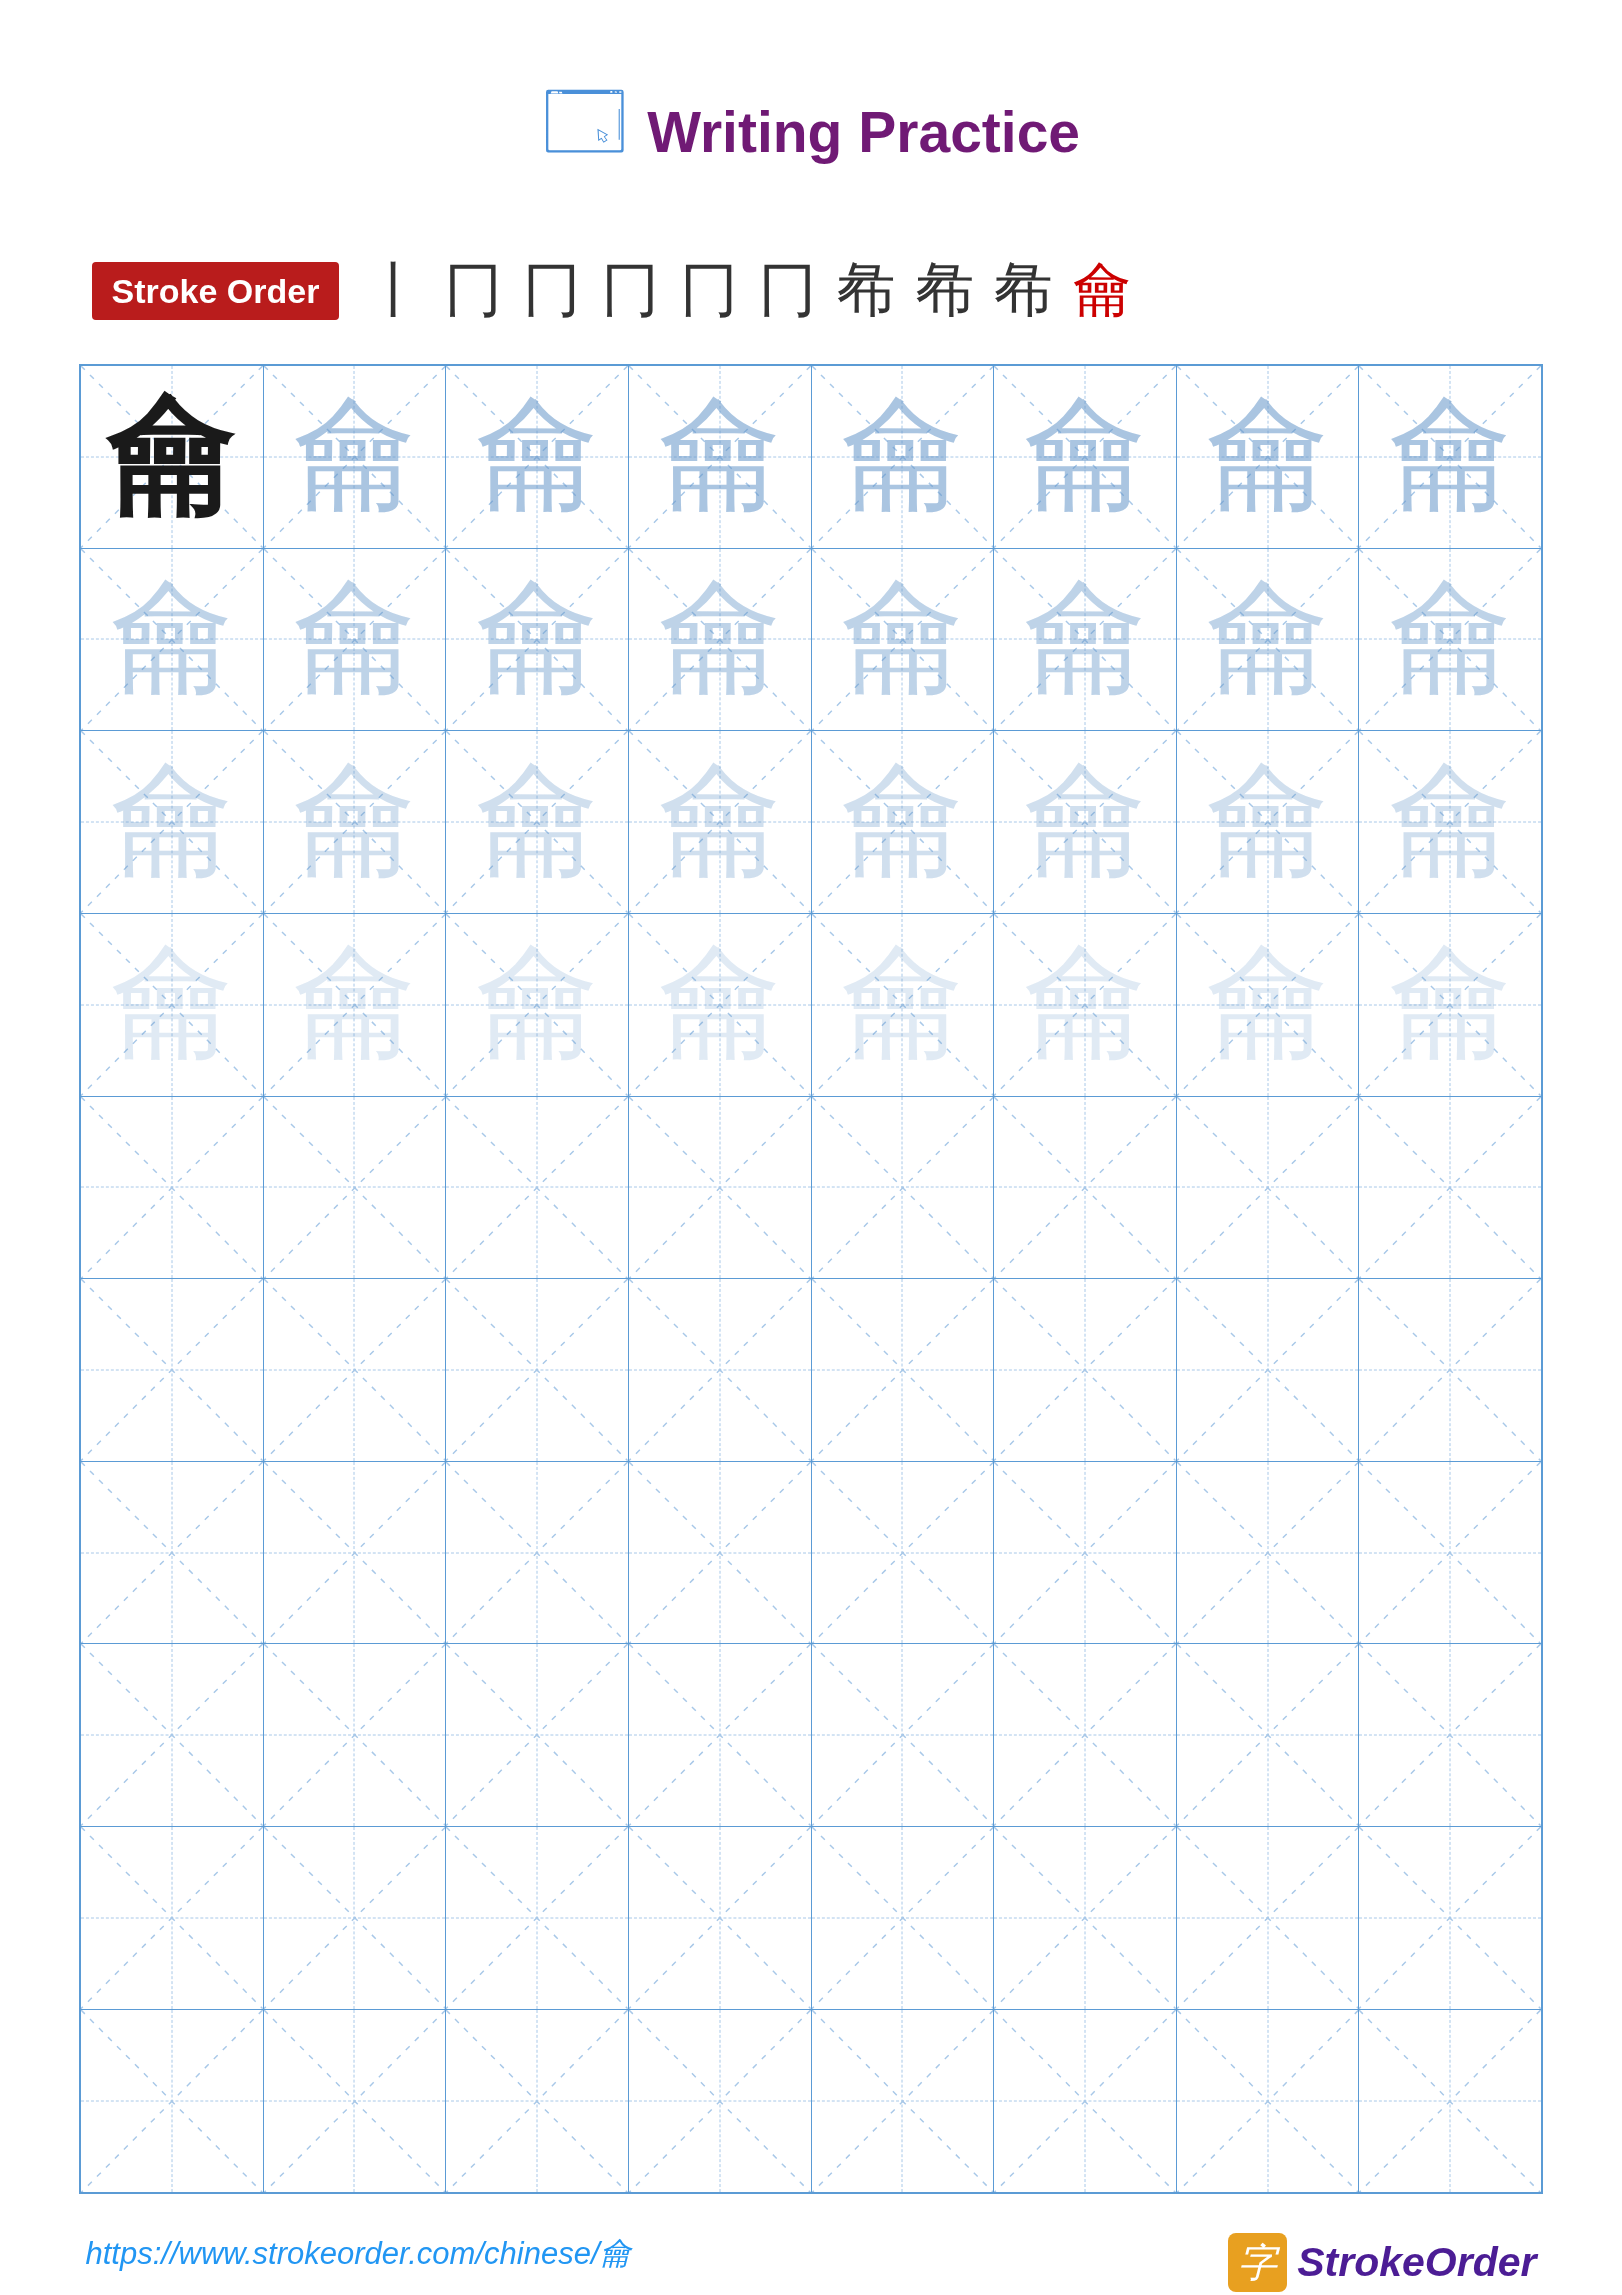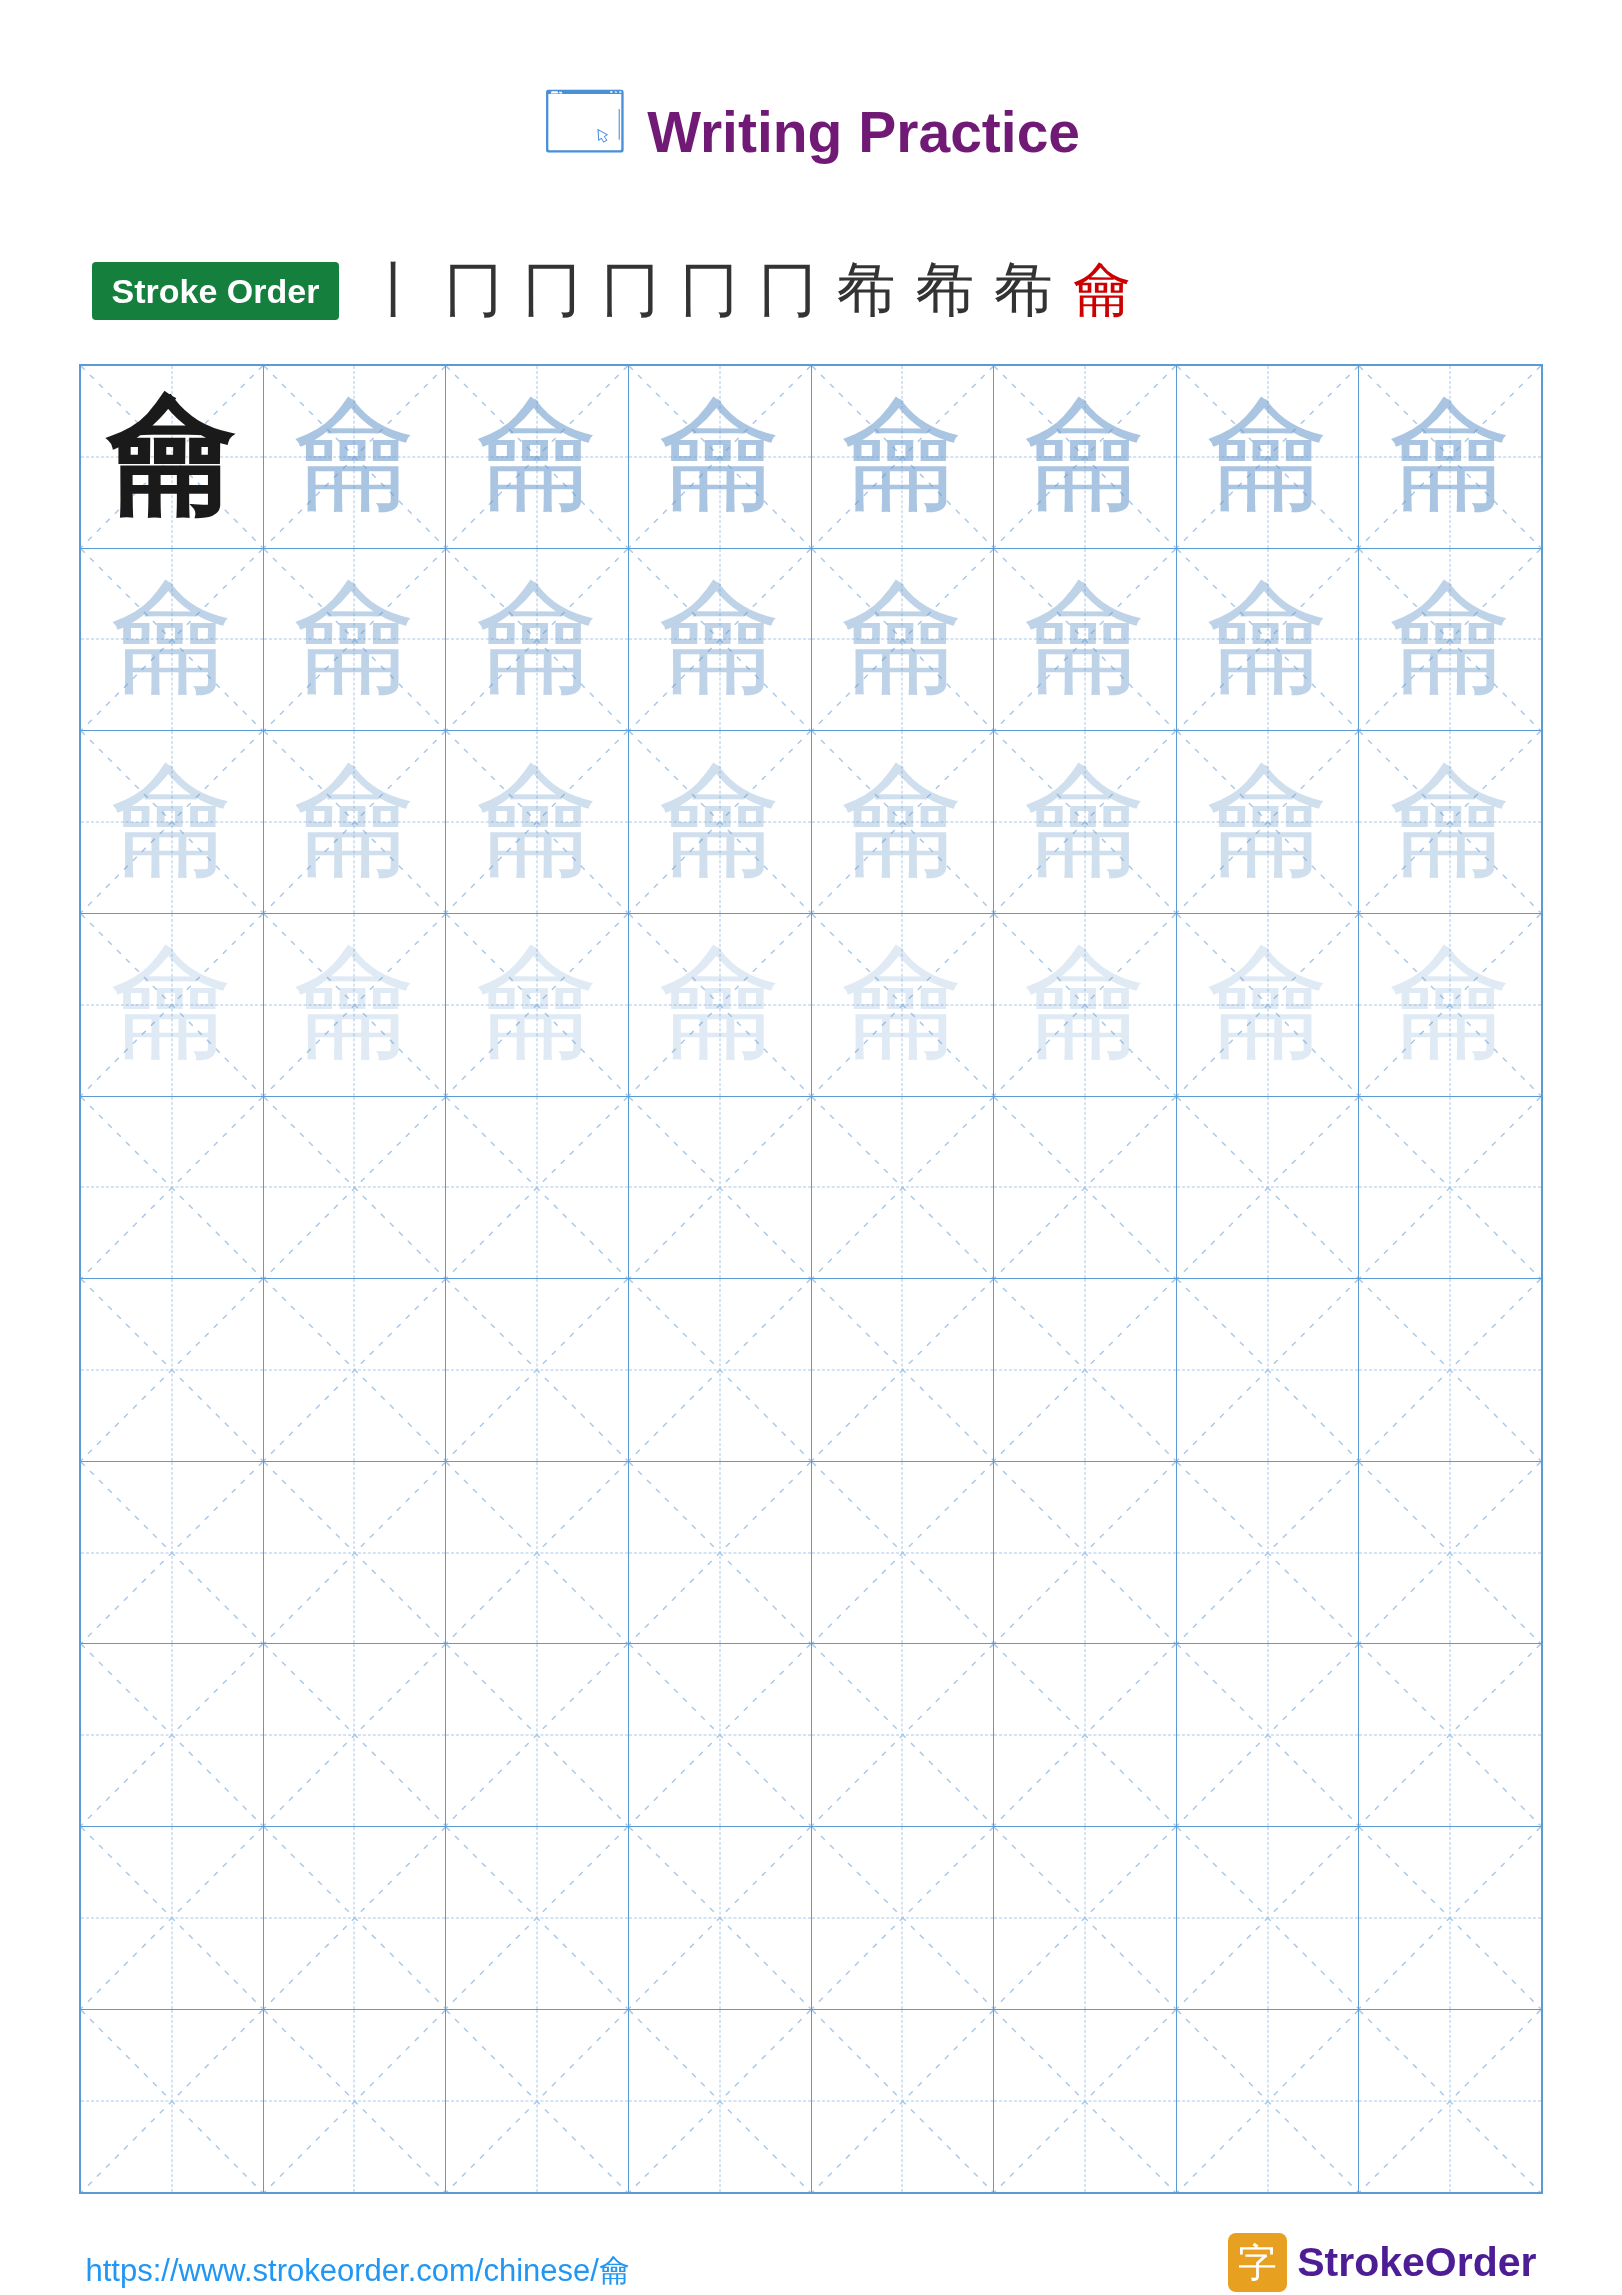--- a/index.html
+++ b/index.html
@@ -41,21 +41,21 @@
     
     .stroke-order-row {
       display: flex;
       align-items: center;
       gap: 13px;
       width: 100%;
       margin-bottom: 33px;
       padding-left: 13px;
     }
     .stroke-order-badge {
-      background: #15803d;
+      background: #b91c1c;
       color: white;
       font-size: 34px;
       font-weight: bold;
       padding: 9.2px 19.6px;
       border-radius: 3.9px;
       white-space: nowrap;
       margin-right: 13px;
     }
     .stroke-chars {
       display: flex;
@@ -166,23 +166,24 @@
     .cell-char.empty {
       font-size: 124px;
       color: transparent;
     }
 
     
     .footer {
       width: 100%;
       display: flex;
       justify-content: space-between;
-      align-items: flex-end;
+      align-items: flex-start;
       margin-top: 39px;
       padding: 0 6.5px;
+      font-style: italic;
     }
     .footer-url {
       font-size: 31px;
       color: #2196F3;
       text-decoration: none;
     }
     .footer-brand {
       display: flex;
       align-items: center;
       gap: 10.5px;

